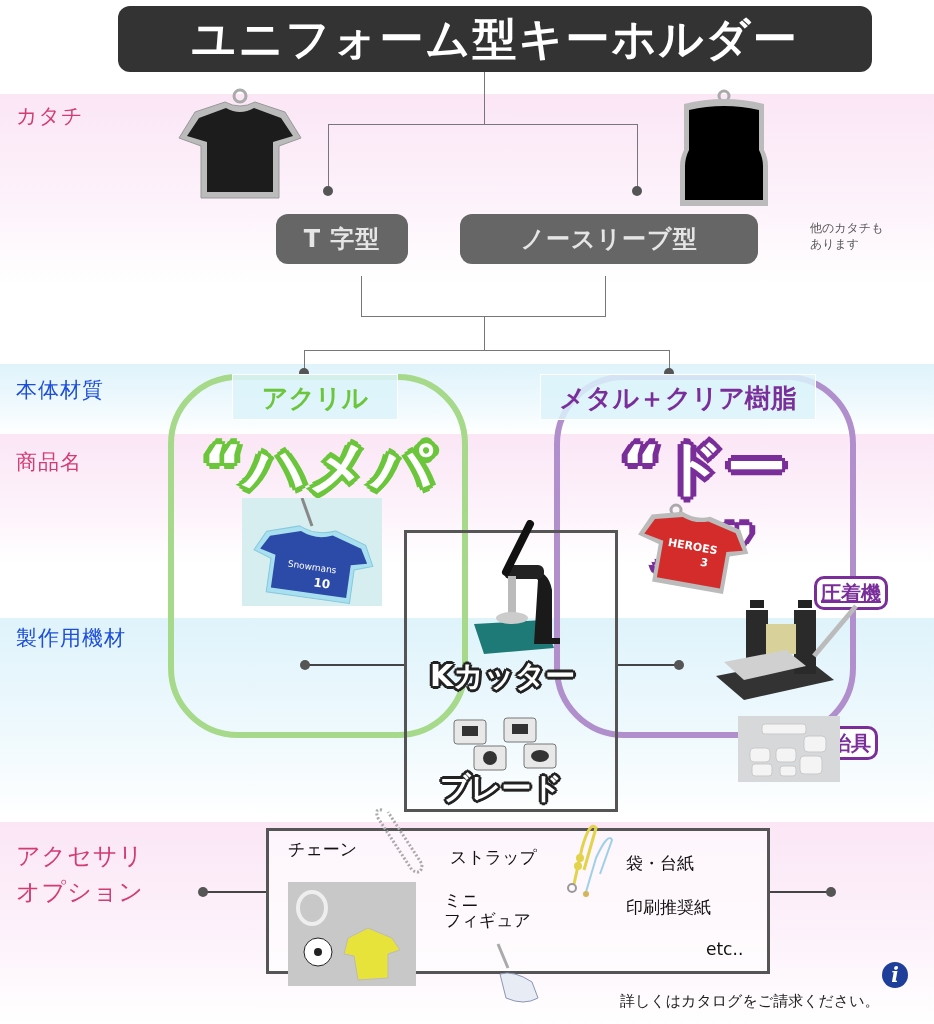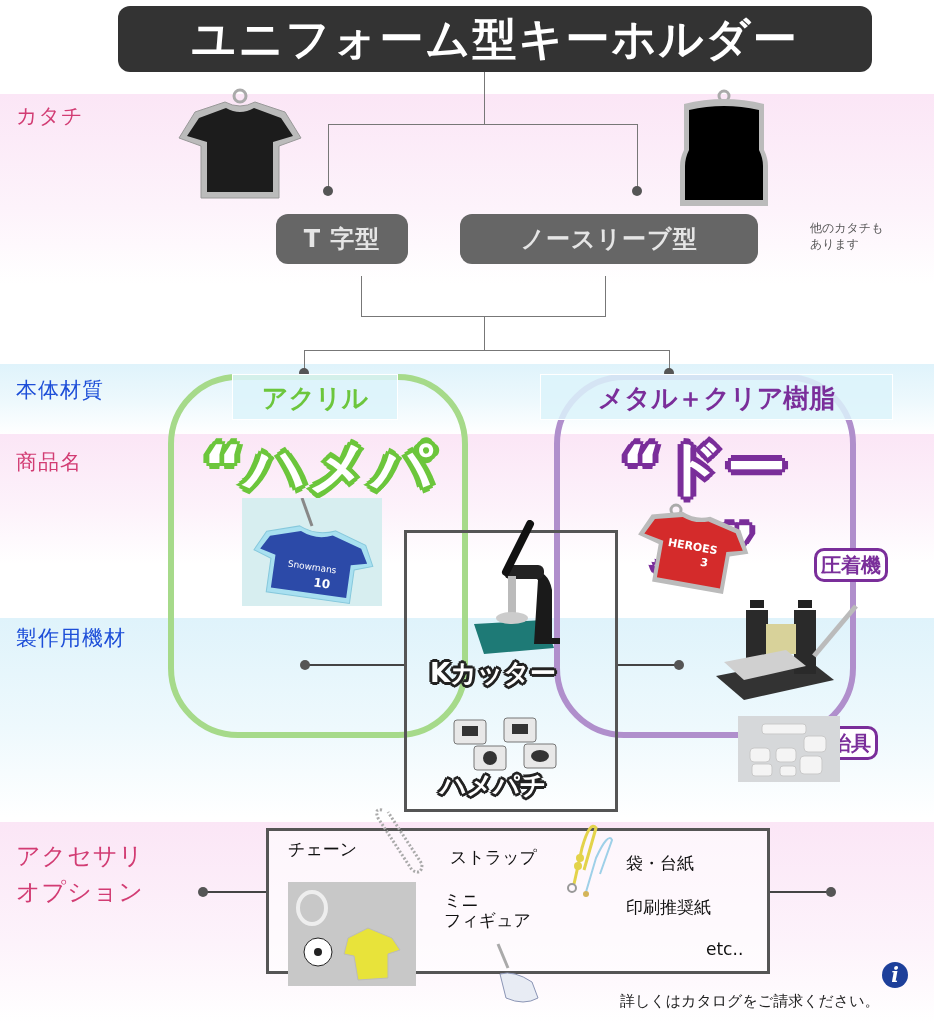--- a/index.html
+++ b/index.html
@@ -46,21 +46,21 @@
   }
 
   .product-name {
     position: absolute; font-size: 60px; font-weight: bold; color: #ffffff; letter-spacing: 2px;
     text-align: center;
   }
   .pn-green { text-shadow: 0 0 0 #6cc63c, 4px 0 0 #6cc63c, -4px 0 0 #6cc63c, 0 4px 0 #6cc63c, 0 -4px 0 #6cc63c, 3px 3px 0 #6cc63c, -3px -3px 0 #6cc63c, 3px -3px 0 #6cc63c, -3px 3px 0 #6cc63c, 6px 0 0 #6cc63c, -6px 0 0 #6cc63c, 0 6px 0 #6cc63c, 0 -6px 0 #6cc63c; }
   .pn-purple { text-shadow: 4px 0 0 #7a2e9a, -4px 0 0 #7a2e9a, 0 4px 0 #7a2e9a, 0 -4px 0 #7a2e9a, 3px 3px 0 #7a2e9a, -3px -3px 0 #7a2e9a, 3px -3px 0 #7a2e9a, -3px 3px 0 #7a2e9a, 6px 0 0 #7a2e9a, -6px 0 0 #7a2e9a, 0 6px 0 #7a2e9a, 0 -6px 0 #7a2e9a; }
 
   .tool-label {
-    position: absolute; font-size: 26px; font-weight: bold; color: #ffffff;
+    position: absolute; font-size: 30px; font-weight: bold; color: #ffffff;
     text-shadow: 3px 0 0 #222, -3px 0 0 #222, 0 3px 0 #222, 0 -3px 0 #222, 2px 2px 0 #222, -2px -2px 0 #222, 2px -2px 0 #222, -2px 2px 0 #222;
   }
   .tool-label-purple {
     position: absolute; font-size: 20px; font-weight: bold; color: #7a2e9a;
     background: #fff; border: 3px solid #7a2e9a; border-radius: 10px; padding: 0 4px; line-height: 28px;
   }
 
   .center-box { position: absolute; left: 404px; top: 530px; width: 214px; height: 282px; border: 3px solid #555; }
   .acc-box { position: absolute; left: 266px; top: 828px; width: 504px; height: 146px; border: 3px solid #555; background: rgba(255,255,255,0.6); }
   .acc-text { position: absolute; font-size: 17px; color: #111; line-height: 22px; }
@@ -119,21 +119,21 @@
 <div class="line" style="left:304px;top:350px;width:366px;height:1px;"></div>
 <div class="line" style="left:304px;top:350px;width:1px;height:22px;"></div>
 <div class="line" style="left:669px;top:350px;width:1px;height:22px;"></div>
 <div class="dot" style="left:299px;top:368px;"></div>
 <div class="dot" style="left:664px;top:368px;"></div>
 
 <div class="frame frame-green" style="left:168px;top:374px;width:300px;height:364px;"></div>
 <div class="frame frame-purple" style="left:554px;top:374px;width:302px;height:364px;"></div>
 
 <div class="material-label" style="left:232px;top:374px;width:166px;height:46px;line-height:46px;color:#6cc63c;">アクリル</div>
-<div class="material-label" style="left:540px;top:374px;width:353px;height:46px;line-height:46px;color:#7a2e9a;">メタル＋クリア樹脂</div>
+<div class="material-label" style="left:540px;top:374px;width:276px;height:46px;line-height:46px;color:#7a2e9a;">メタル＋クリア樹脂</div>
 
 <div class="product-name pn-green" style="left:160px;top:428px;width:318px;">“ハメパチ”</div>
 <div class="product-name pn-purple" style="left:570px;top:428px;width:270px;">“ドーム”</div>
 
 <div class="abs" style="left:242px;top:498px;width:140px;height:108px;background:#d7eef0;">
   <svg width="140" height="108" viewBox="0 0 140 108">
     <line x1="60" y1="0" x2="70" y2="28" stroke="#888" stroke-width="3"></line>
     <g transform="rotate(8 70 70)">
       <path d="M20 40 L52 30 Q70 38 88 30 L120 40 L130 60 L112 66 L112 100 L28 100 L28 66 L10 60 Z" fill="#a8e0f0" stroke="#86c8dc"></path>
       <path d="M24 44 L54 35 Q70 42 86 35 L116 44 L124 58 L108 62 L108 95 L32 95 L32 62 L16 58 Z" fill="#2c4aa8"></path>
@@ -178,23 +178,23 @@
     <rect x="22" y="30" width="32" height="24" rx="3"></rect>
     <rect x="72" y="28" width="32" height="24" rx="3"></rect>
   </g>
   <g fill="#333">
     <rect x="10" y="10" width="16" height="10"></rect>
     <rect x="60" y="8" width="16" height="10"></rect>
     <circle cx="38" cy="42" r="7"></circle>
     <ellipse cx="88" cy="40" rx="9" ry="6"></ellipse>
   </g>
 </svg>
-<div class="tool-label" style="left:440px;top:768px;">ハメパチ</div>
-
-<div class="tool-label-purple" style="left:814px;top:548px;">圧着機</div>
+<div class="tool-label" style="left:440px;top:768px;">ブレード</div>
+
+<div class="tool-label-purple" style="left:814px;top:576px;text-decoration:underline;">圧着機</div>
 <svg class="abs" style="left:716px;top:596px;" width="150" height="104" viewBox="0 0 150 104">
   <polygon points="0,80 90,62 118,84 28,104" fill="#333"></polygon>
   <rect x="30" y="14" width="22" height="60" fill="#2a2a2a"></rect>
   <rect x="78" y="14" width="22" height="64" fill="#2a2a2a"></rect>
   <rect x="50" y="28" width="30" height="30" fill="#d8d29a"></rect>
   <polygon points="8,66 70,54 90,70 28,84" fill="#d0d0d0"></polygon>
   <line x1="98" y1="60" x2="140" y2="10" stroke="#bbb" stroke-width="5"></line>
   <rect x="34" y="4" width="14" height="8" fill="#222"></rect>
   <rect x="82" y="4" width="14" height="8" fill="#222"></rect>
 </svg>

